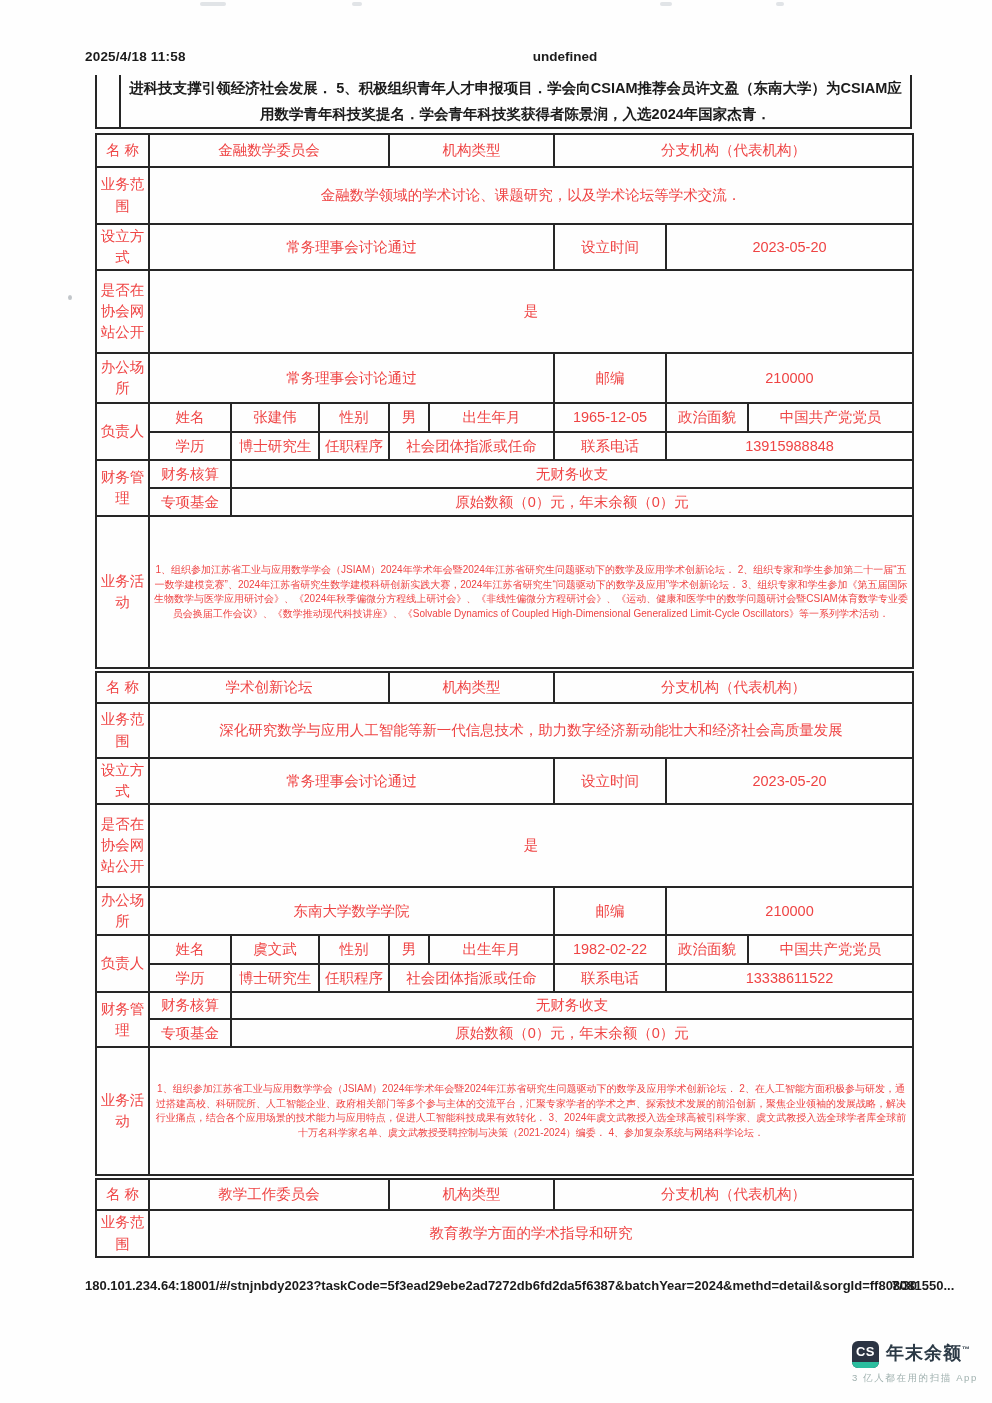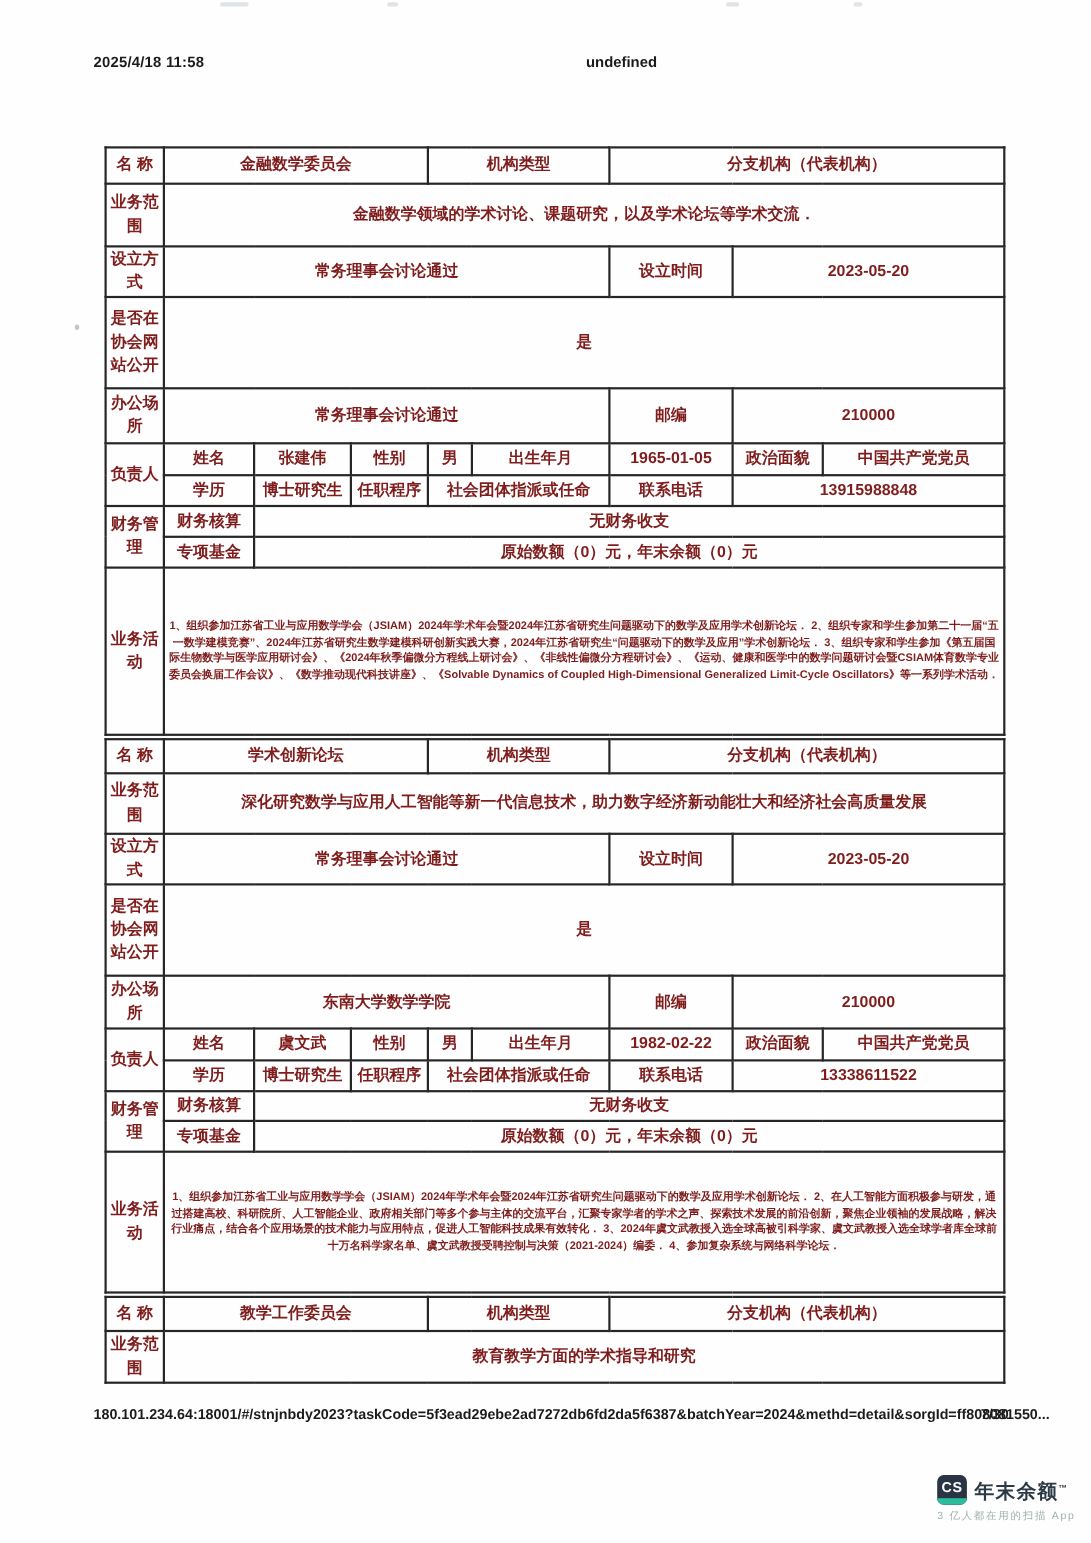--- a/index.html
+++ b/index.html
@@ -21,36 +21,36 @@
     display:flex;box-sizing:border-box;
   }
   .cont .stub{width:22px;border-right:2px solid #262626;}
   .cont .txt{
     flex:1;display:flex;align-items:center;justify-content:center;
     font-size:14.5px;font-weight:600;line-height:26px;text-align:center;padding:1px 6px;
   }
 
   table.ctable{
     position:absolute;left:95px;width:817px;border-collapse:collapse;table-layout:fixed;
-    font-size:14.5px;font-weight:700;color:#7f1d1d;
+    font-size:14.5px;font-weight:400;color:#ef4444;
   }
   table.ctable td{
     border:2px solid #262626;text-align:center;vertical-align:middle;
     padding:1px 3px;line-height:1.45;word-break:break-all;
   }
   td.lab1{line-height:24px;padding:1px 2px;}
   td.act{line-height:25px;padding:2px 8px;font-size:10px;}
   td.scope{line-height:26px;padding:2px 10px;}
 
   .footer-url{position:absolute;left:85px;top:1278px;width:720px;font-size:13px;font-weight:600;white-space:nowrap;}
   .footer-page{position:absolute;right:75px;top:1278px;font-size:13px;font-weight:600;}
 
   
   .brand{position:absolute;left:852px;top:1341px;width:120px;}
-  .brand-row{display:flex;align-items:flex-end;}
+  .brand-row{display:flex;align-items:flex-start;}
   .cs-badge{
     position:relative;width:27px;height:27px;border-radius:6px;background:#2b3443;overflow:hidden;
     display:flex;align-items:flex-start;justify-content:center;flex:0 0 27px;
   }
   .cs-badge .cs-txt{color:#fff;font-size:13px;font-weight:800;line-height:21px;letter-spacing:.5px;}
   .cs-badge .cs-strip{position:absolute;left:0;bottom:0;width:100%;height:6px;background:#2bbd9e;}
   .brand-name{margin-left:7px;font-size:18px;font-weight:800;color:#2c3a46;letter-spacing:1px;white-space:nowrap;}
   .brand-tm{font-size:8px;vertical-align:super;color:#2c3a46;font-weight:700;}
   .brand-tagline{margin-top:4px;font-size:9.5px;color:#9fb0ae;letter-spacing:1.6px;white-space:nowrap;text-align:right;}
 </style>
@@ -61,20 +61,24 @@
 
   <div class="smudge" style="left:200px;width:26px"></div>
   <div class="smudge" style="left:352px;width:10px"></div>
   <div class="smudge" style="left:660px;width:12px"></div>
   <div class="smudge" style="left:776px;width:8px"></div>
   <div class="dot-artifact"></div>
 
   <div class="hdr-date">2025/4/18 11:58</div>
   <div class="hdr-title">undefined</div>
 
+  <div class="cont">
+    <div class="stub"></div>
+    <div class="txt">进科技支撑引领经济社会发展． 5、积极组织青年人才申报项目．学会向CSIAM推荐会员许文盈（东南大学）为CSIAM应用数学青年科技奖提名．学会青年科技奖获得者陈景润，入选2024年国家杰青．</div>
+  </div>
 
   <table class="ctable" style="top:133px">
     <colgroup>
       <col style="width:53px">
         <col style="width:82px">
         <col style="width:88px">
         <col style="width:70px">
       <col style="width:40px">
         <col style="width:125px">
         <col style="width:112px">
@@ -108,21 +112,21 @@
       <td>邮编</td>
       <td colspan="2">210000</td>
     </tr>
     <tr style="height:29px">
       <td rowspan="2" class="lab1">负责人</td>
       <td>姓名</td>
       <td>张建伟</td>
       <td>性别</td>
       <td>男</td>
       <td>出生年月</td>
-      <td>1965-01-05</td>
+      <td>1965-12-05</td>
       <td>政治面貌</td>
       <td>中国共产党党员</td>
     </tr>
     <tr style="height:28px">
       <td>学历</td>
       <td>博士研究生</td>
       <td>任职程序</td>
       <td colspan="2">社会团体指派或任命</td>
       <td>联系电话</td>
       <td colspan="2">13915988848</td>

